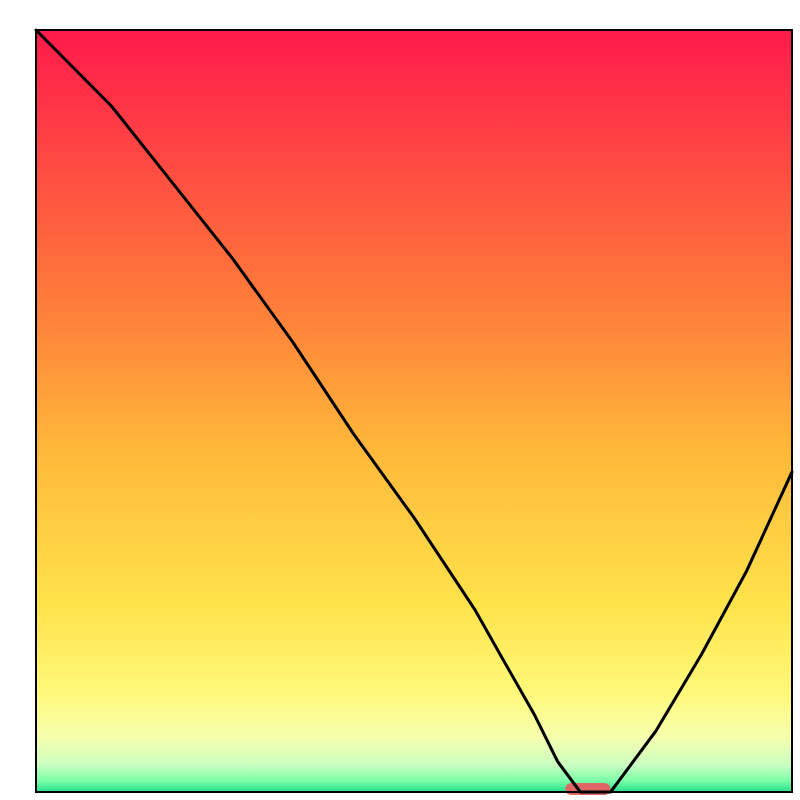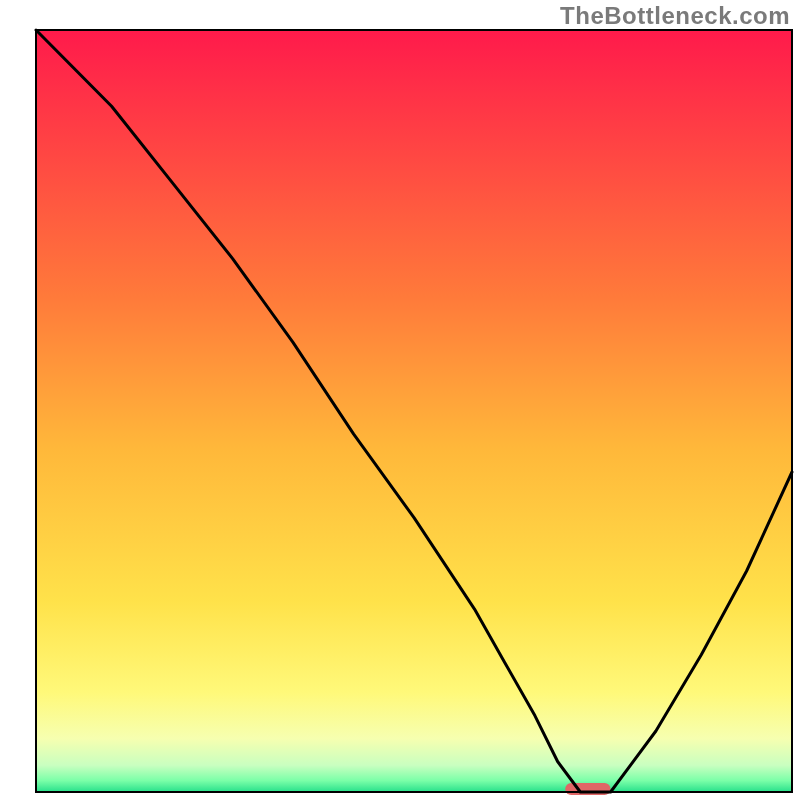--- a/index.html
+++ b/index.html
@@ -28,21 +28,20 @@
   svg.plot {
     position: absolute;
     left: 0;
     top: 0;
   }
 </style>
 </head>
 <body>
 
 <div class="frame">
-  <div class="watermark">TheBottleneck.com</div>
 
   <svg class="plot" width="800" height="800" viewBox="0 0 800 800">
     <defs>
       <linearGradient id="bg-grad" x1="0" y1="0" x2="0" y2="1">
           <stop offset="0.00%" stop-color="#ff1a4b"></stop>
           <stop offset="35.00%" stop-color="#ff7a3a"></stop>
           <stop offset="55.00%" stop-color="#ffb83a"></stop>
           <stop offset="75.00%" stop-color="#ffe24a"></stop>
           <stop offset="87.00%" stop-color="#fff97a"></stop>
           <stop offset="93.00%" stop-color="#f6ffb0"></stop>

